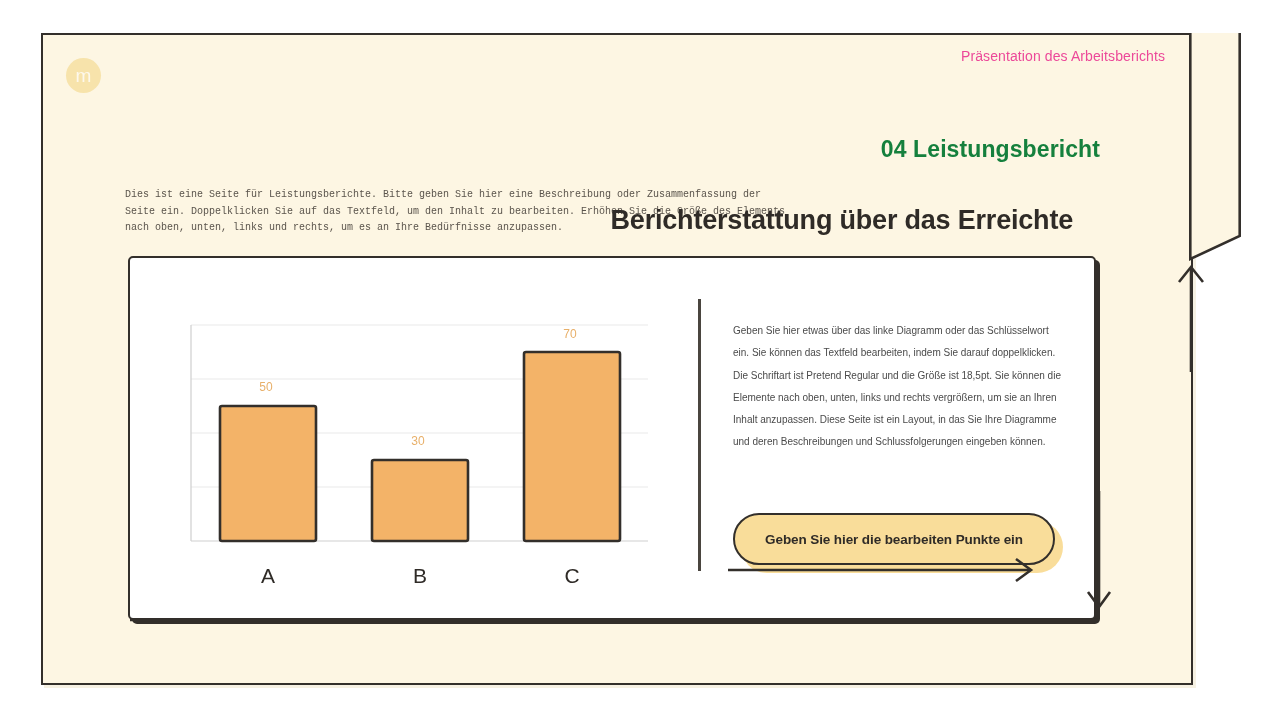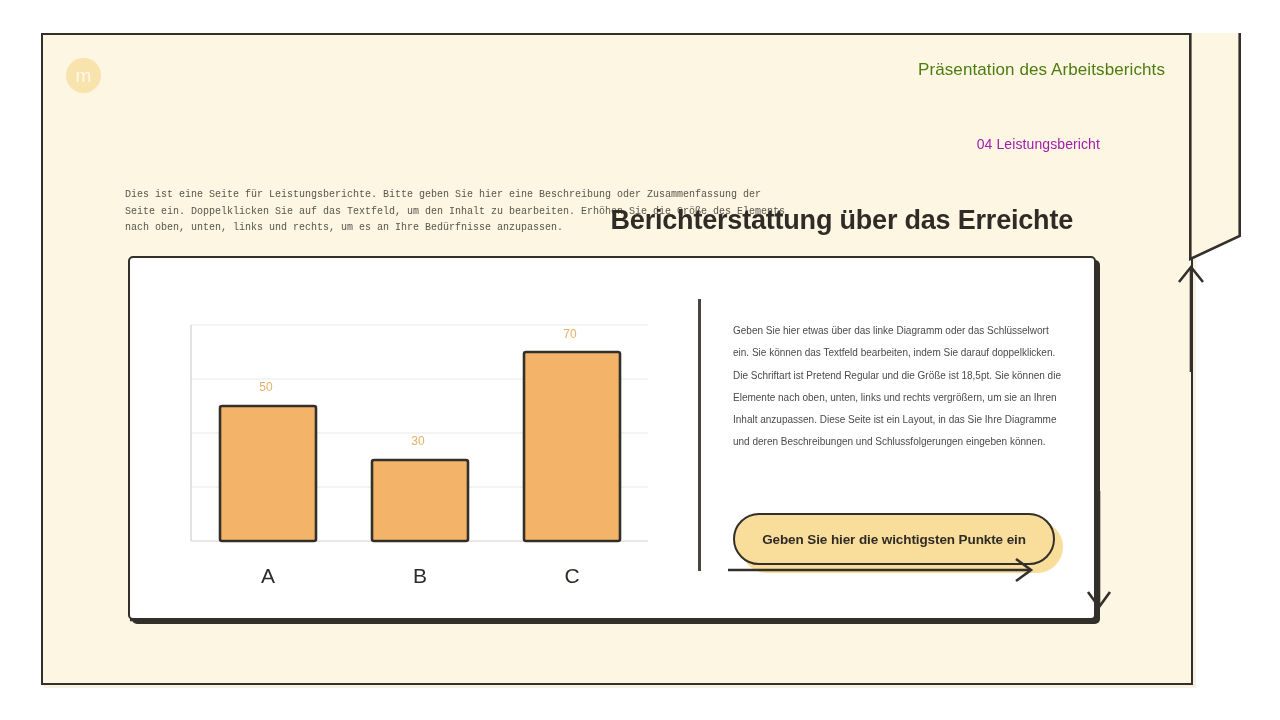--- a/index.html
+++ b/index.html
@@ -73,35 +73,35 @@
     font-weight: 500;
     color: #fdf8ec;
     line-height: 1;
     font-family: "Liberation Sans", sans-serif;
   }
 
   
   .eyebrow {
     position: absolute;
     right: 115px;
-    top: 60px;
-    font-size: 17px;
-    color: #4d7c0f;
+    top: 48px;
+    font-size: 14px;
+    color: #ec4899;
     letter-spacing: 0.1px;
     white-space: nowrap;
   }
 
   
   .section-no {
     position: absolute;
     right: 180px;
     top: 136px;
-    font-size: 14px;
-    font-weight: normal;
-    color: #a21caf;
+    font-size: 23px;
+    font-weight: bold;
+    color: #15803d;
     letter-spacing: 0.1px;
     white-space: nowrap;
   }
   .main-title {
     position: absolute;
     right: 207px;
     top: 177px;
     font-size: 27px;
     font-weight: bold;
     color: #2f2b27;
@@ -325,21 +325,21 @@
       <div class="cat-label" style="left:343px;">C</div>
     </div>
 
     <div class="card-divider"></div>
 
     <div class="card-body-text">Geben Sie hier etwas über das linke Diagramm oder das Schlüsselwort ein. Sie können das Textfeld bearbeiten, indem Sie darauf doppelklicken. Die Schriftart ist Pretend Regular und die Größe ist 18,5pt. Sie können die Elemente nach oben, unten, links und rechts vergrößern, um sie an Ihren Inhalt anzupassen. Diese Seite ist ein Layout, in das Sie Ihre Diagramme und deren Beschreibungen und Schlussfolgerungen eingeben können.</div>
 
     <div class="cta-wrap">
       <div class="cta-shadow"></div>
       <div class="cta-pill">
-        <span class="cta-label">Geben Sie hier die wichtigsten Punkte ein</span>
+        <span class="cta-label">Geben Sie hier die bearbeiten Punkte ein</span>
       </div>
     </div>
 
     <div class="flow-arrows">
       <svg width="968" height="364" viewBox="0 0 968 364" xmlns="http://www.w3.org/2000/svg">
 
         <path class="flow-path" d="M598 312 L900 312"></path>
         <path class="flow-path" d="M886 301 L901 312 L886 323"></path>
 
         <path class="flow-path" d="M0 362 L968 362"></path>

